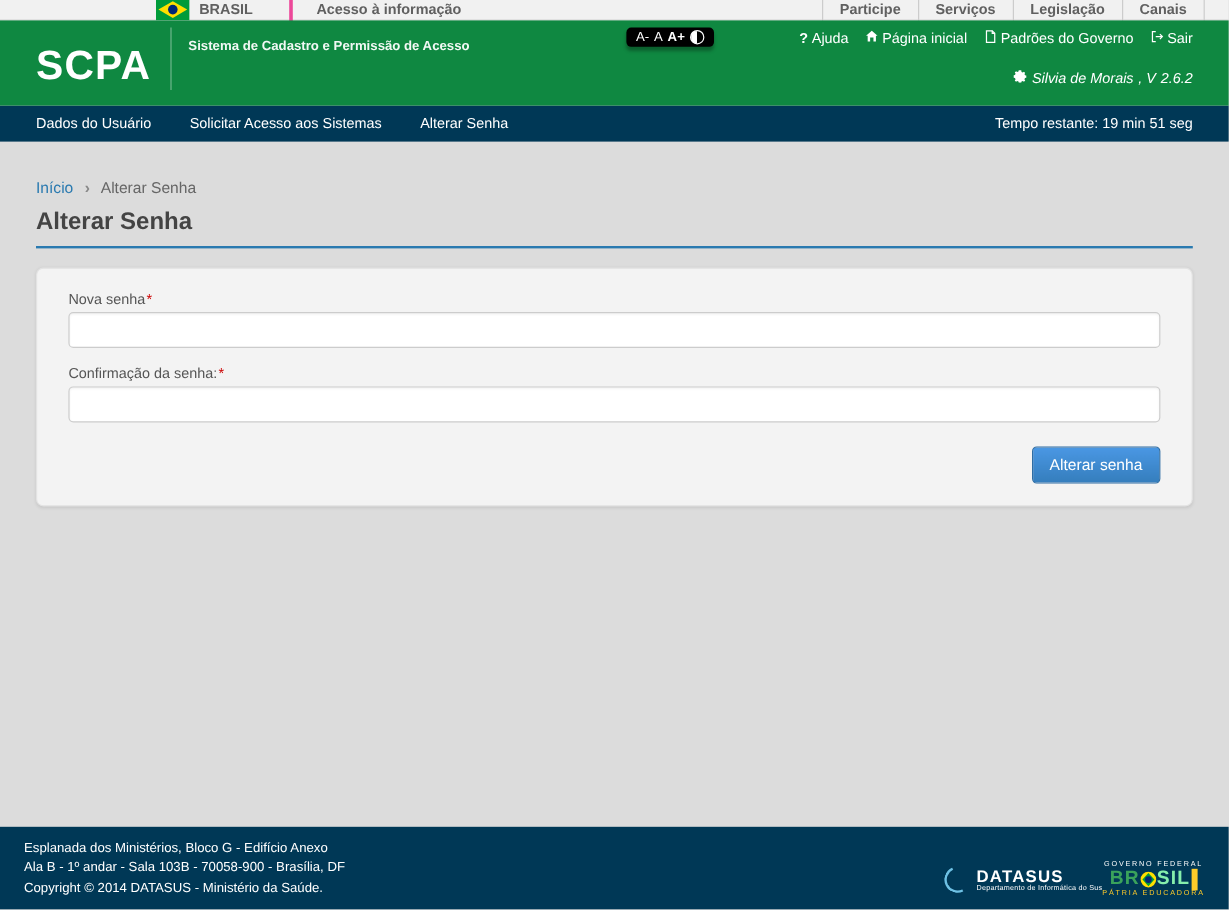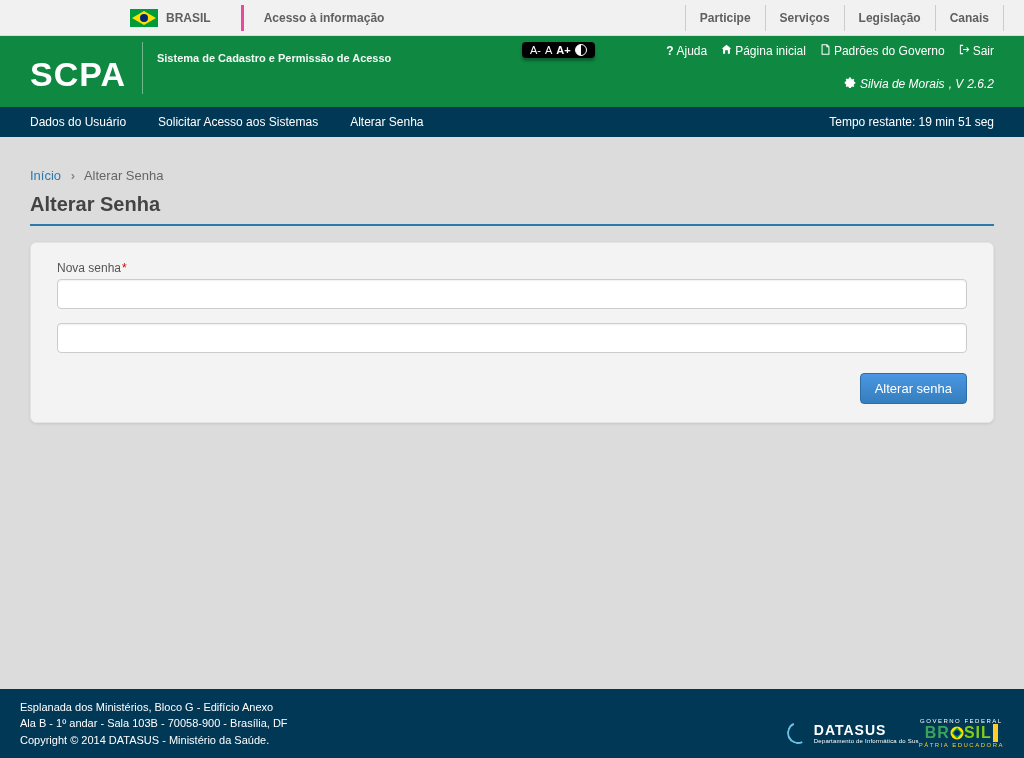--- a/index.html
+++ b/index.html
@@ -1,17 +1,17 @@
 <!DOCTYPE html>
 <html><head>
 <meta charset="utf-8">
 <style>
 * { margin:0; padding:0; box-sizing:border-box; }
 body { font-family: Arial, Helvetica, sans-serif; font-size:13px; background:#dcdcdc; color:#333; width:1024px; height:758px; overflow:hidden; position:relative; }
-.govbar { background:#f1f1f1; height:36px; border-bottom:1px solid #ddd; display:flex; align-items:center; padding:0 20px 0 130px; font-size:12px; color:#606060; font-weight:bold; }
+.govbar { background:#f1f1f1; height:17px; border-bottom:1px solid #ddd; display:flex; align-items:center; padding:0 20px 0 130px; font-size:12px; color:#606060; font-weight:bold; }
 .govbar .flag { width:28px; height:18px; margin-right:8px; display:inline-flex; }
 .govbar .brasil { margin-right:20px; }
 .govbar .info { margin-left:10px; padding-left:20px; border-left:3px solid #ec4899; height:26px; display:flex; align-items:center; }
 .govbar .spacer { flex:1; }
 .govbar .rlink { padding:0 14px; height:26px; display:flex; align-items:center; border-left:1px solid #ccc; cursor:pointer; }
 .govbar .rlink:last-child { border-right:1px solid #ccc; }
 
 .header { background:#0f8841; color:#fff; height:71px; position:relative; display:flex; align-items:flex-start; }
 .logo { font-size:34px; font-weight:bold; padding:12px 16px 0 30px; letter-spacing:1px; border-right:1px solid rgba(255,255,255,0.4); height:52px; margin-top:6px; display:flex; align-items:center; }
 .titleblock { padding:10px 0 0 14px; }
@@ -48,21 +48,21 @@
 .footer .flogos { margin-left:auto; display:flex; align-items:center; }
 .flogo-ds { display:flex; align-items:center; gap:5px; }
 .flogo-ds .ic { width:22px; height:22px; border:2px solid #6ec1e4; border-radius:50%; border-top-color:transparent; border-right-color:transparent; transform:rotate(20deg); }
 .flogo-ds .tx .a { font-weight:bold; font-size:14px; letter-spacing:1px; }
 .flogo-ds .tx .b { font-size:6px; letter-spacing:0.2px; }
 .flogo-br { display:flex; flex-direction:column; align-items:center; }
 .flogo-br .top { font-size:6px; letter-spacing:1.5px; color:#fff; }
 .flogo-br .mid { font-weight:bold; font-size:16px; display:flex; align-items:center; letter-spacing:1px; }
 .flogo-br .mid .bar { display:inline-block; width:5px; height:18px; background:#ffcc29; margin-left:1px; }
 .flogo-br .mid .g { color:#3aa35b; }
-.flogo-br .mid .r { color:#84cc16; }
+.flogo-br .mid .r { color:#86efac; }
 .flogo-br .bot { font-size:6px; letter-spacing:1.5px; color:#ffcc29; }
 
 .icon { display:inline-block; }
 </style>
 </head>
 <body>
 
 <div class="govbar">
   <span class="flag">
     <svg viewBox="0 0 28 18">
@@ -138,20 +138,21 @@
   <div class="breadcrumb">
     <span class="home">Início</span>
     <span class="sep">›</span>
     <span>Alterar Senha</span>
   </div>
   <h1 class="pageh1">Alterar Senha</h1>
 
   <div class="panel">
     <label class="formlabel"><span>Nova senha</span><span class="req">*</span></label>
     <input type="password" class="tinput" style="">
+    <label class="formlabel"><span>Confirmação da senha:</span><span class="req">*</span></label>
     <input type="password" class="tinput" style="">
     <div class="btnrow">
       <button class="btn-primary">Alterar senha</button>
     </div>
   </div>
 </div>
 
 <div class="footer">
   <div class="ftxt">
     <div>Esplanada dos Ministérios, Bloco G - Edifício Anexo</div>

